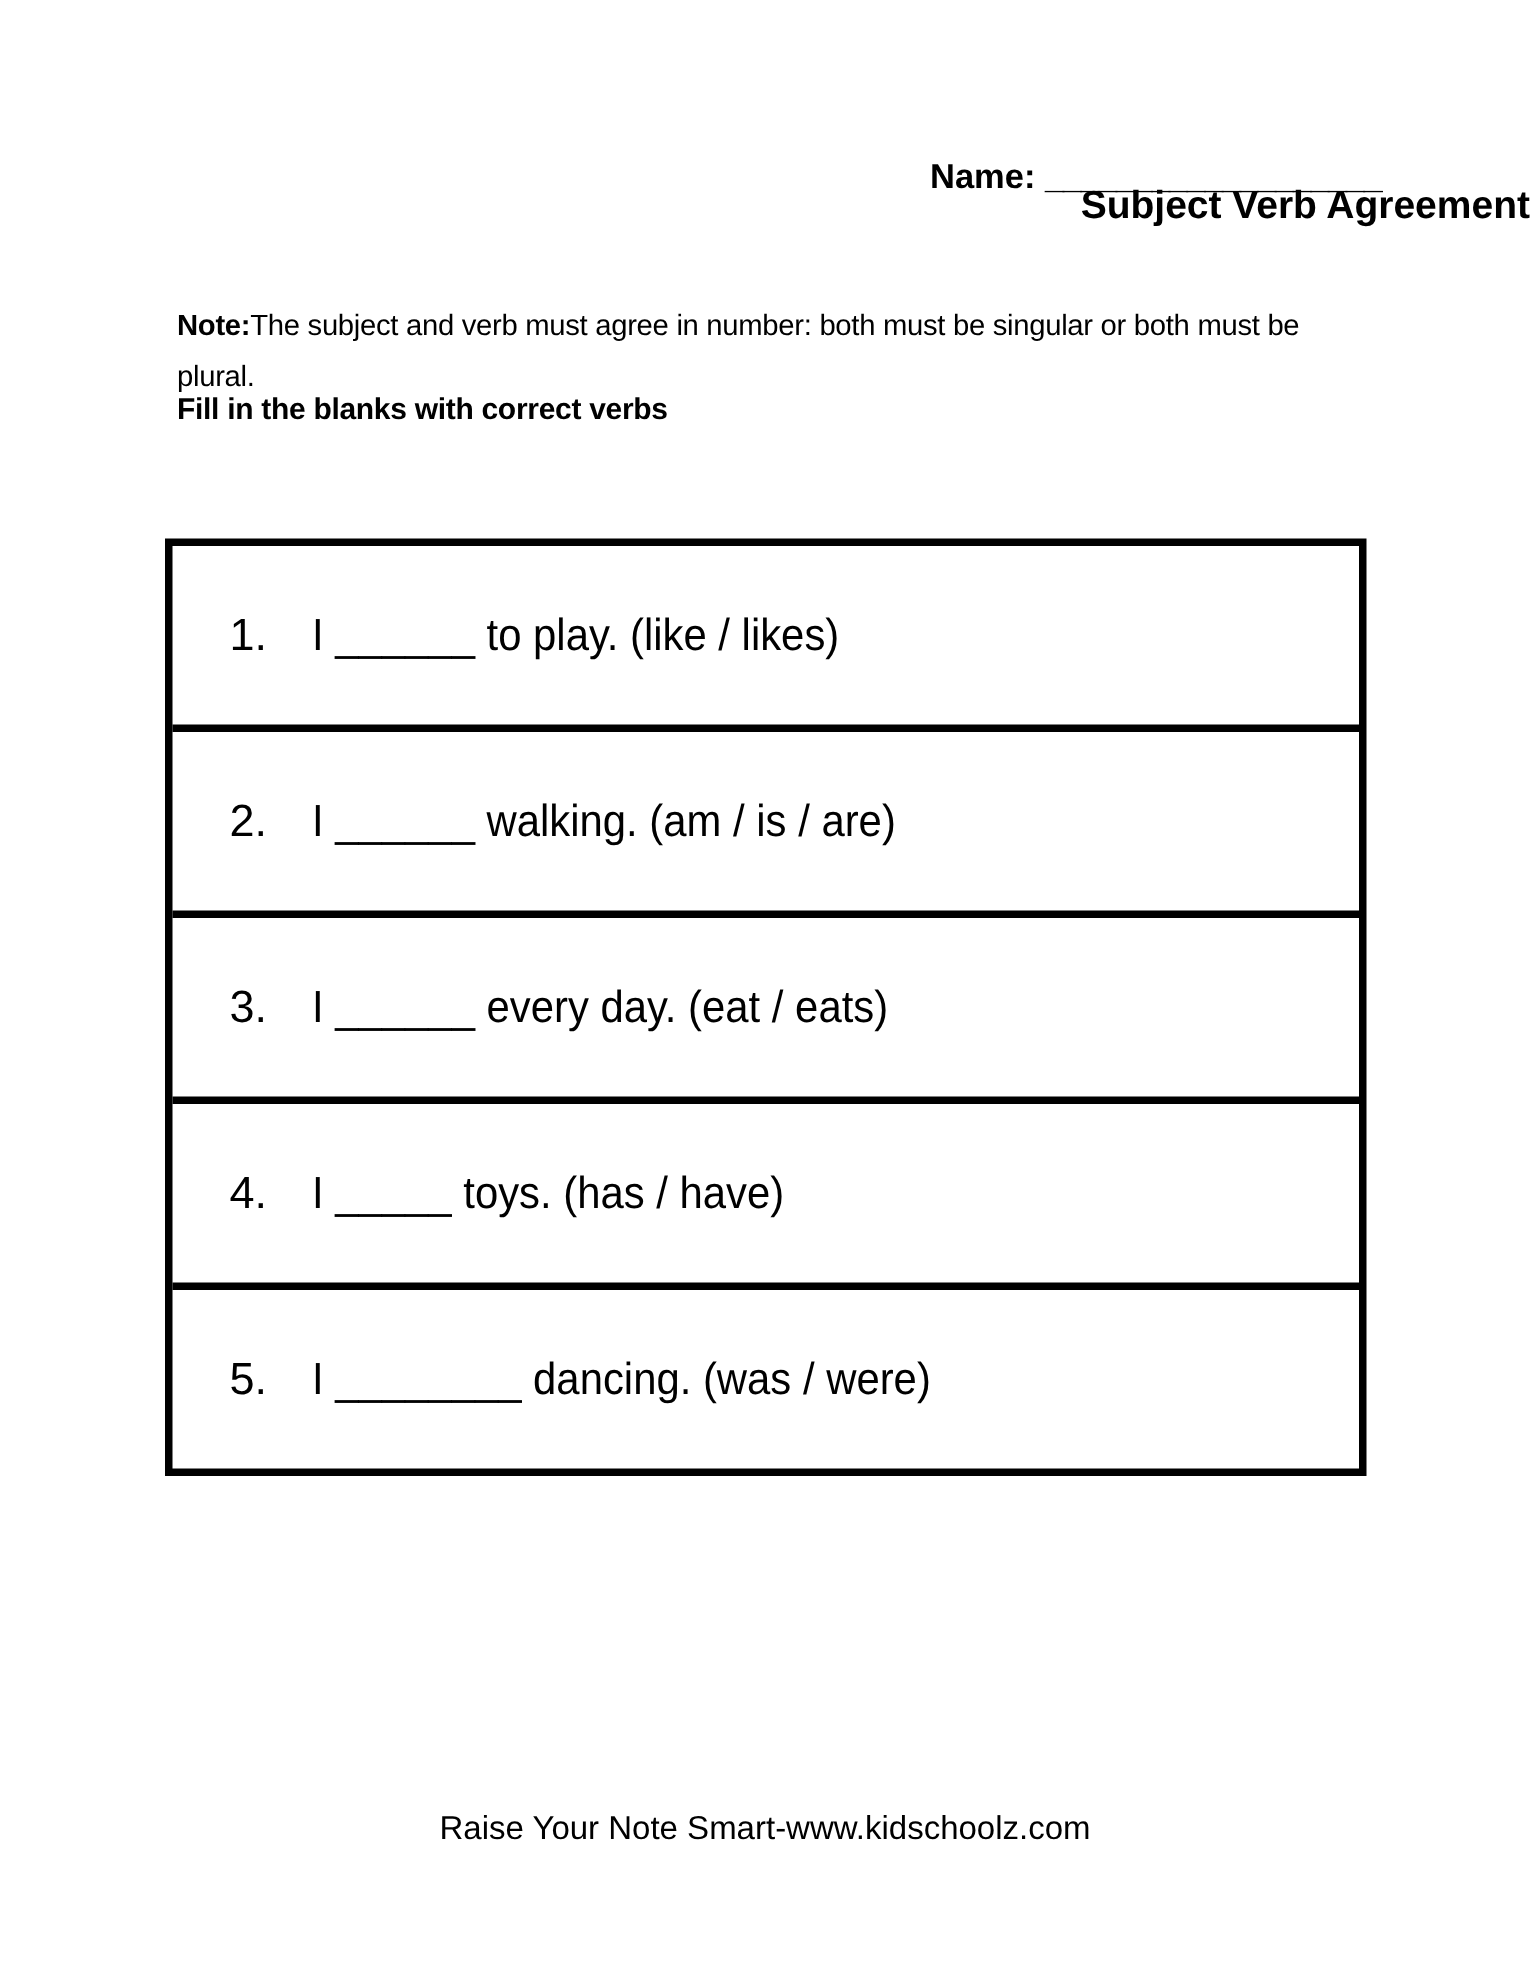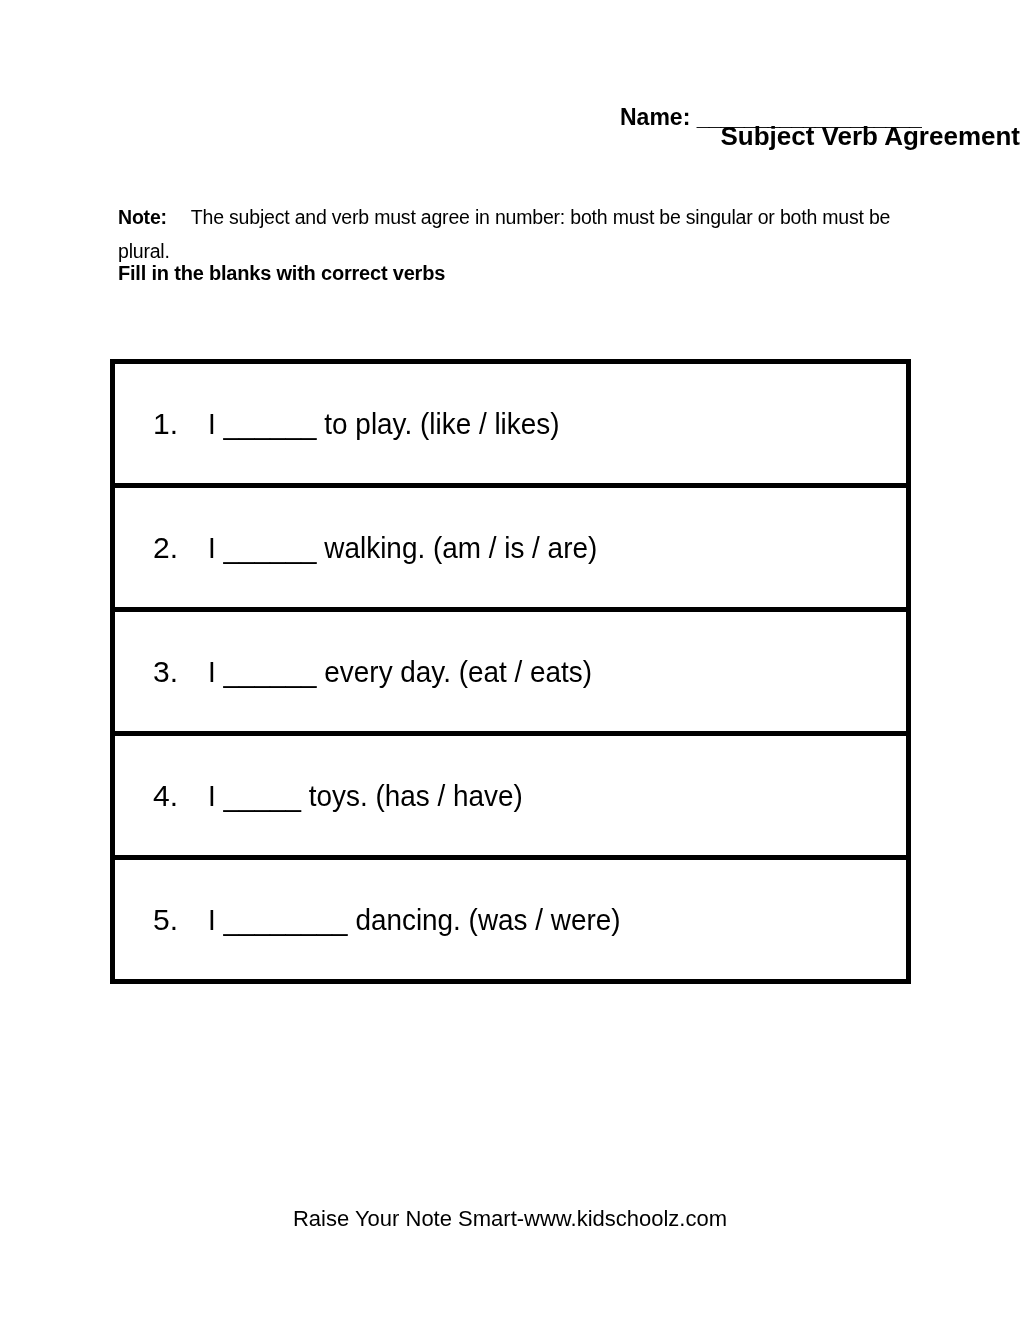--- a/index.html
+++ b/index.html
@@ -42,21 +42,21 @@
     position: absolute;
     top: 180px;
     left: 118px;
     width: 800px;
     font-size: 19.5px;
     line-height: 34px;
     letter-spacing: -0.2px;
   }
   .note-label {
     font-weight: bold;
-    margin-right: 24px;
+    margin-right: 0;
   }
   .directions {
     position: absolute;
     top: 262px;
     left: 118px;
     font-size: 20px;
     font-weight: bold;
     letter-spacing: -0.2px;
   }
   .qtable {

